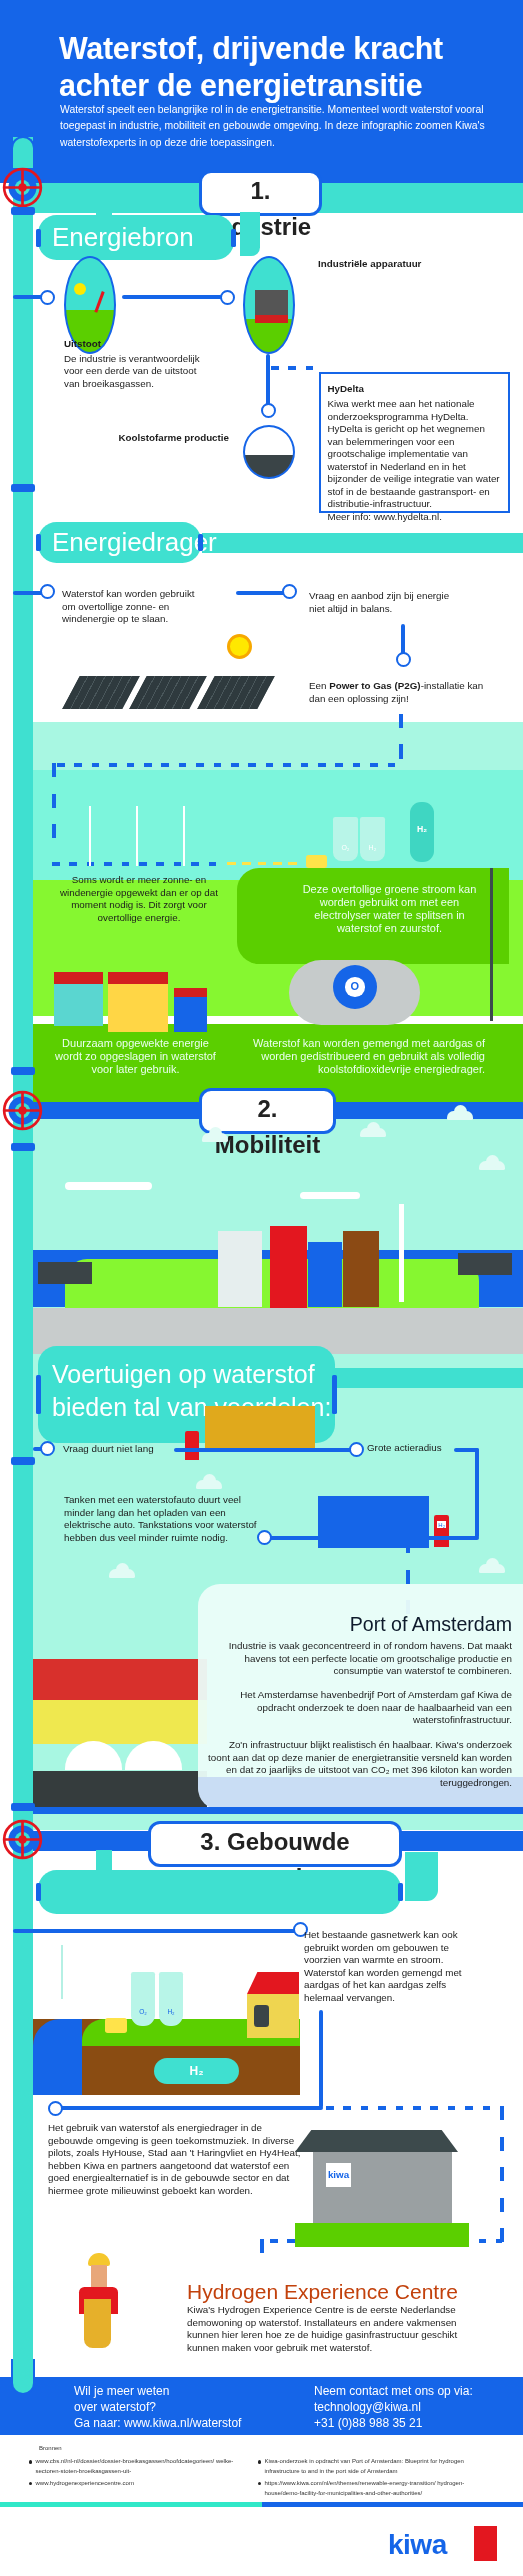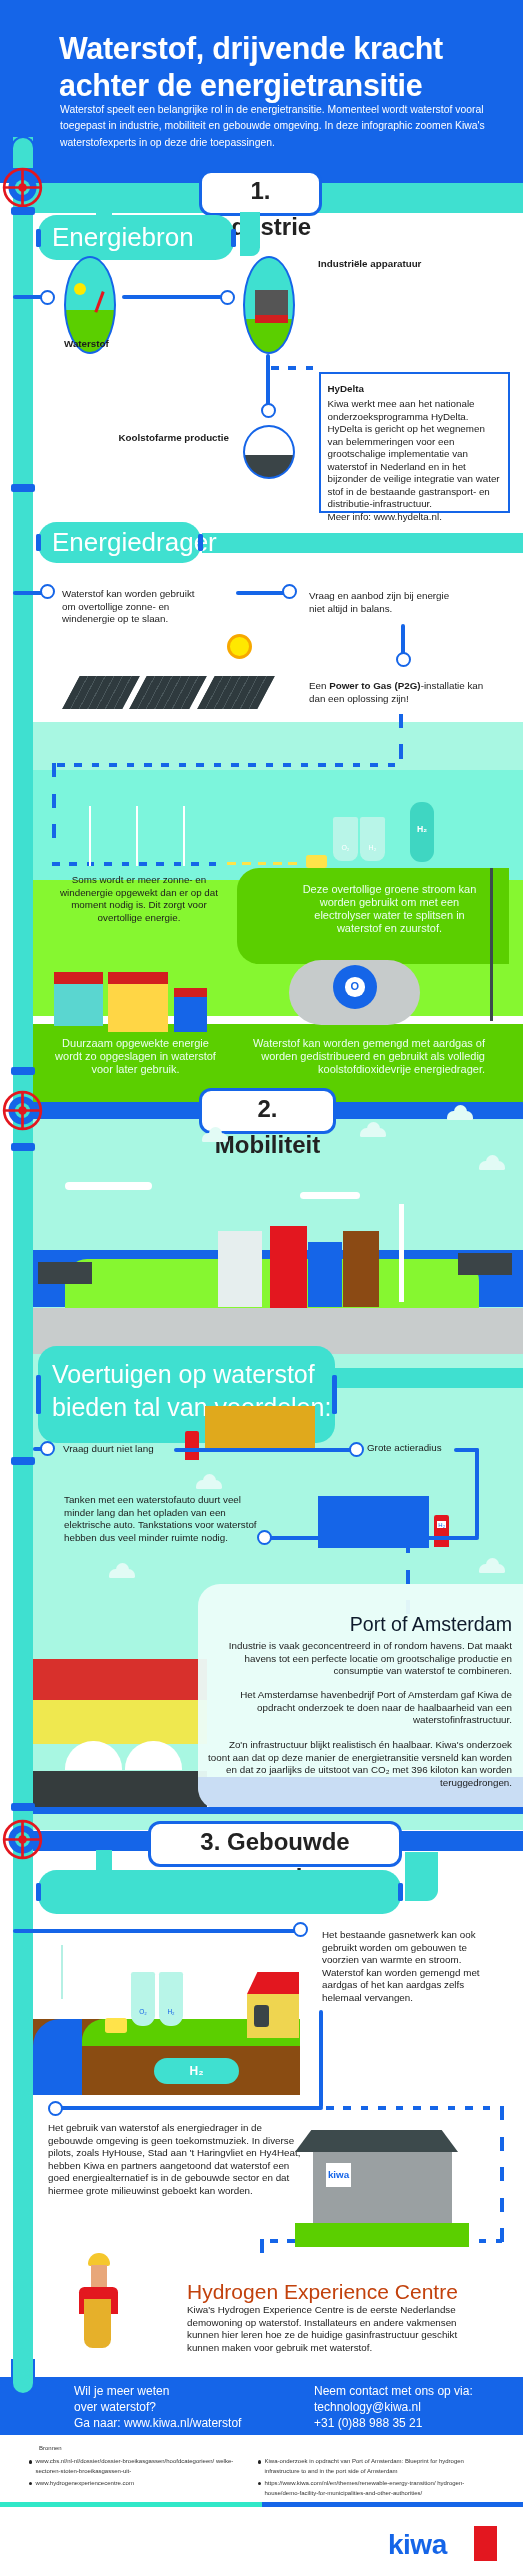--- a/index.html
+++ b/index.html
@@ -77,21 +77,22 @@
   <div class="abs" style="left:9.8px;top:32px;width:33px;height:30.5px;background:#555"></div>
   <div class="abs" style="left:9.8px;top:57px;width:33px;height:7.6px;background:#d21f1f"></div>
 </div>
 <div class="abs txt" style="left:318px;top:258px;width:191px">
   <div class="bold">Industriële apparatuur</div>
 </div>
 <div class="abs vline" style="left:266px;top:354px;height:54px"></div>
 <div class="abs dash-h" style="left:271px;top:366px;width:44px"></div>
 <div class="abs node" style="left:261px;top:403px;width:15.3px;height:15.3px"></div>
 <div class="abs txt" style="left:64px;top:338px;width:147px">
-  <div class="bold">Waterstof</div>
+  <div class="bold">Uitstoot</div>
+  <div style="margin-top:2.2px">De industrie is verantwoordelijk voor een derde van de uitstoot van broeikasgassen.</div>
 </div>
 <div class="abs circle" style="left:243px;top:425px;width:52px;height:54px;background:linear-gradient(#fff 55%,#3a4447 55%)"></div>
 <div class="abs txt" style="left:71px;top:432px;width:158px;text-align:right">
   <div class="bold">Koolstofarme productie</div>
 </div>
 <div class="abs hydelta txt">
   <div class="bold">HyDelta</div>
   <div style="margin-top:3.3px">Kiwa werkt mee aan het nationale onderzoeksprogramma HyDelta. HyDelta is gericht op het wegnemen van belemmeringen voor een grootschalige implementatie van waterstof in Nederland en in het bijzonder de veilige integratie van water stof in de bestaande gastransport- en distributie-infrastructuur.</div>
   <div>Meer info: www.hydelta.nl.</div>
 </div>
@@ -230,21 +231,21 @@
   <circle cx="38" cy="38" r="8" fill="#e3171f"></circle>
 </svg>
 <div class="abs sec-title" style="left:148px;top:1821px;width:254px;height:46px"><span>3. Gebouwde omgeving</span></div>
 <div class="abs" style="left:96px;top:1850px;width:16.3px;height:27px;background:#3fe0d0"></div>
 <div class="abs" style="left:405px;top:1852px;width:33px;height:49px;background:#3fe0d0;border-radius:0 0 11px 0"></div>
 <div class="abs pill" style="left:38px;top:1870px;width:363px;height:44px;line-height:44px;font-size:24px">
   <span class="cap" style="left:-2.2px"></span><span class="cap" style="right:-2.2px"></span>
 </div>
 <div class="abs hline" style="left:13px;top:1929px;width:289px"></div>
 <div class="abs node" style="left:293px;top:1922px"></div>
-<div class="abs txt" style="left:322px;top:1929px;width:174px">Het bestaande gasnetwerk kan ook gebruikt worden om gebouwen te voorzien van warmte en stroom. Waterstof kan worden gemengd met aardgas of het kan aardgas zelfs helemaal vervangen.</div>
+<div class="abs txt" style="left:304px;top:1929px;width:174px">Het bestaande gasnetwerk kan ook gebruikt worden om gebouwen te voorzien van warmte en stroom. Waterstof kan worden gemengd met aardgas of het kan aardgas zelfs helemaal vervangen.</div>
 <div class="abs" style="left:33px;top:2019px;width:267px;height:76px;background:#8a4c12"></div>
 <div class="abs" style="left:33px;top:2019px;width:49px;height:76px;background:#1565e8;border-radius:27px 0 0 0"></div>
 <div class="abs" style="left:82px;top:2019px;width:218px;height:27px;background:#5bcf00;border-radius:22px 0 0 0"></div>
 <div class="abs" style="left:61px;top:1945px;width:2.2px;height:54px;background:#b5f0e4"></div>
 <div class="abs" style="left:131px;top:1972px;width:24px;height:54px;background:#b8f5e8;border-radius:2.2px 2.2px 11px 11px;color:#1565e8;font-size:6.5px;text-align:center;padding-top:36px"><span>O₂</span></div>
 <div class="abs" style="left:159px;top:1972px;width:24px;height:54px;background:#b8f5e8;border-radius:2.2px 2.2px 11px 11px;color:#1565e8;font-size:6.5px;text-align:center;padding-top:36px"><span>H₂</span></div>
 <div class="abs" style="left:105px;top:2018px;width:22px;height:15.3px;background:#ffe34a;border-radius:2.7px"></div>
 <div class="abs" style="left:154px;top:2058px;width:85px;height:26px;background:#3fe0d0;border-radius:13px;color:#fff;text-align:center;line-height:26px;font-weight:bold;font-size:12px"><span>H₂</span></div>
 <div class="abs" style="left:247px;top:1994px;width:52px;height:44px;background:#efd550"></div>
 <div class="abs" style="left:247px;top:1972px;width:52px;height:22px;background:#e3171f;clip-path:polygon(20% 0,100% 0,100% 100%,0 100%)"></div>

